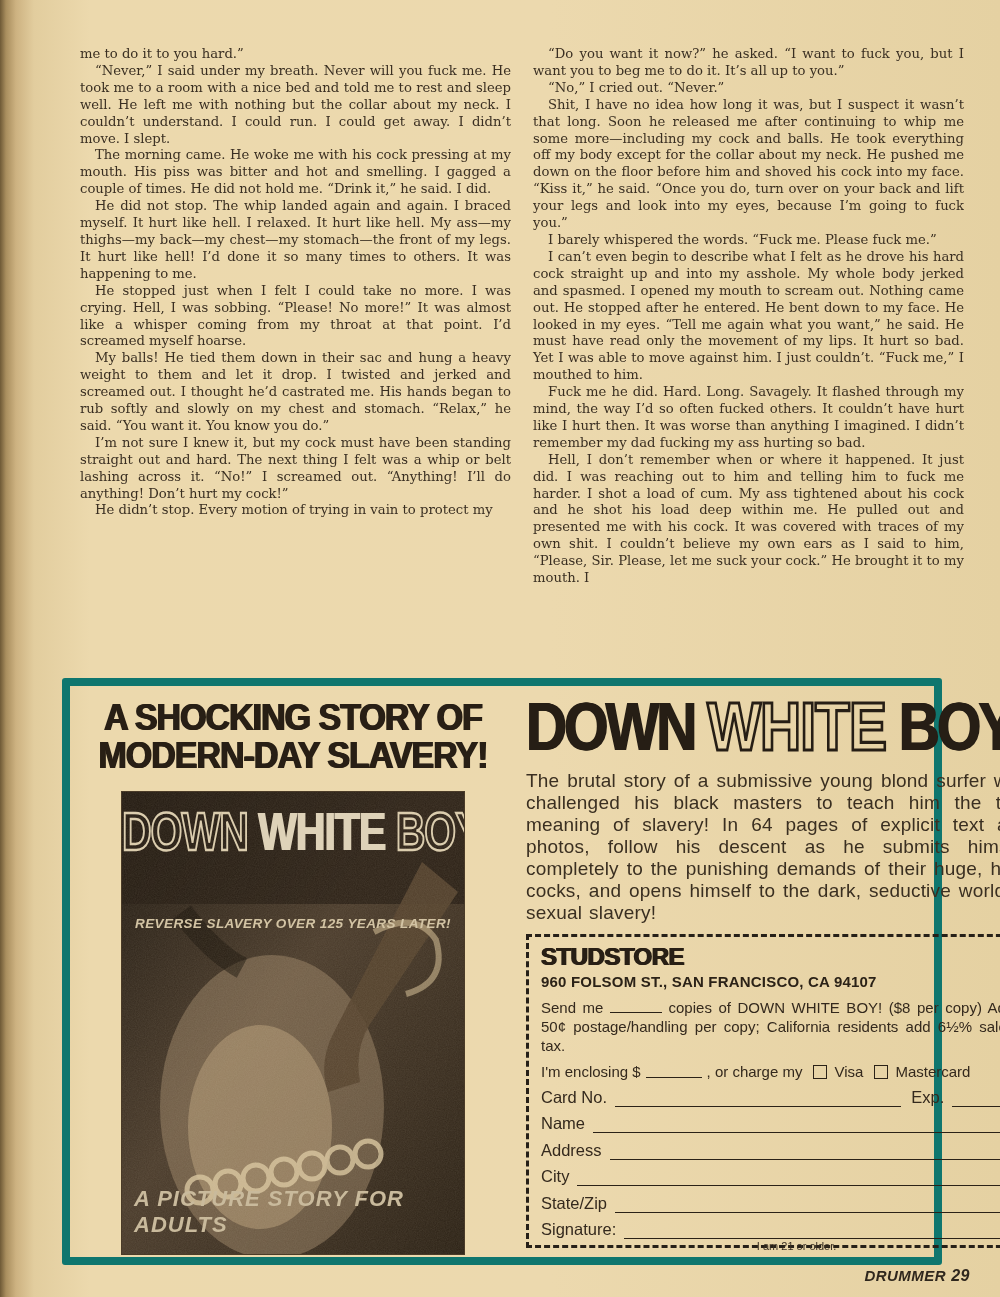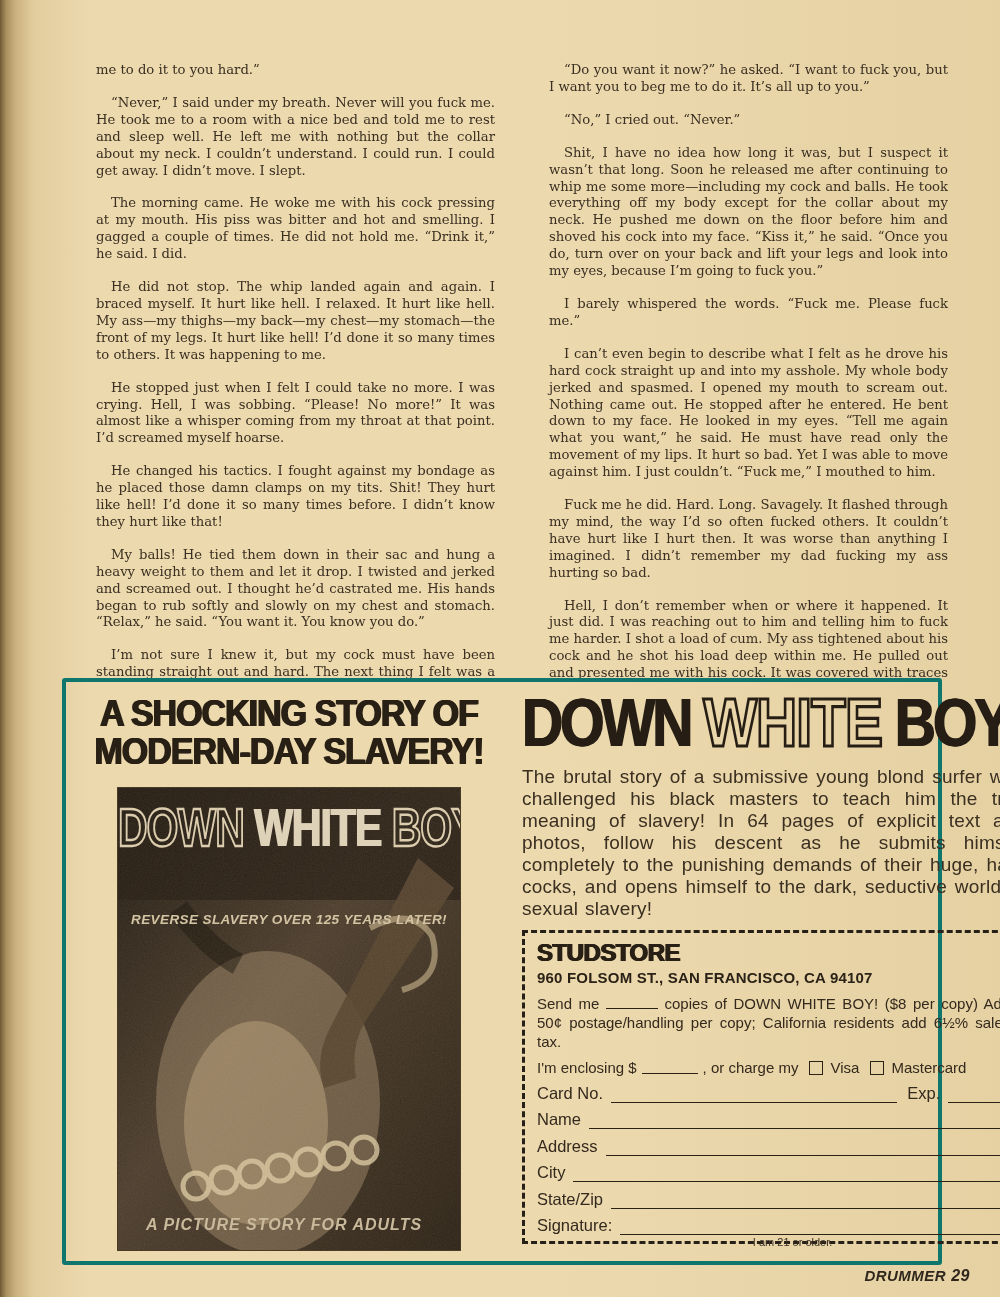--- a/index.html
+++ b/index.html
@@ -5,45 +5,45 @@
   html,body{margin:0;padding:0;}
   body{
     width:1000px;height:1297px;position:relative;overflow:hidden;
     background:linear-gradient(90deg,#6e5936 0px,#a98e5e 6px,#cdb281 16px,#e2cd9e 34px,#ecd9ad 90px,#ecd9ae 55%,#e5d1a2 100%);
     font-family:"DejaVu Serif",serif;color:#382e22;
   }
   
   .story{position:absolute;left:80px;top:46px;width:884px;height:632px;overflow:hidden;}
   .cols{display:flex;gap:22px;}
   .col{width:431px;font-size:13.2px;line-height:16.9px;text-align:justify;color:#3a2f22;}
-  .col p{margin:16px;text-indent:15px;}
+  .col p{margin:0;text-indent:15px;}
   .col p.cont{text-indent:0;}
   
   .ad{position:absolute;left:62px;top:678px;width:880px;height:587px;box-sizing:border-box;
-      border:4px solid #0f766e;border-radius:3px;display:flex;background:transparent;}
+      border:8px solid #0f766e;border-radius:3px;display:flex;background:transparent;}
   .fat{text-shadow:0.8px 0 0 currentColor,-0.8px 0 0 currentColor;}
   .ad-left{width:446px;flex:none;}
   .ad-headline{margin-top:12px;text-align:center;font-family:"Liberation Sans",sans-serif;
       font-weight:bold;font-size:34px;line-height:35px;letter-spacing:-1px;color:#281f15;
       transform:scaleY(1.1);transform-origin:top center;}
   
   .cover{position:relative;width:342px;height:462px;margin:24px auto 0;background:#2a2014;overflow:hidden;
       outline:1px solid #4a3b28;}
   .cover-photo-svg{position:absolute;left:0;top:0;width:100%;height:100%;}
   .cover-title{position:absolute;top:14px;left:0;right:0;text-align:center;white-space:nowrap;
       font-family:"Liberation Sans",sans-serif;font-weight:bold;font-size:41px;line-height:1;
       letter-spacing:-1px;transform:scaleY(1.3);transform-origin:top center;}
   .c-outline{color:transparent;-webkit-text-stroke:1.8px #dbcdae;}
   .c-solid{color:#ded2b8;}
   .cover-sub{position:absolute;top:76px;left:0;right:0;text-align:center;
       font-family:"Liberation Sans",sans-serif;font-style:italic;font-weight:bold;
       font-size:13.5px;letter-spacing:0.4px;color:#d3c4a4;margin-top:48px;}
-  .cover-caption{position:absolute;left:28px;bottom:16px;
+  .cover-caption{position:absolute;left:12px;bottom:16px;
       font-family:"Liberation Sans",sans-serif;font-style:italic;font-weight:bold;
-      font-size:16px;letter-spacing:1px;color:#c9ba9c;}
+      font-size:22px;letter-spacing:1px;color:#c9ba9c;}
   
   .ad-right{flex:1;padding:4px 16px 6px 10px;font-family:"Liberation Sans",sans-serif;color:#31271b;}
   .ad-title{height:72px;text-align:center;white-space:nowrap;font-weight:bold;font-size:57px;
       line-height:60px;letter-spacing:-3px;transform:scaleY(1.2);transform-origin:top center;
       color:#261e15;}
   .ad-title .outline{color:transparent;-webkit-text-stroke:2.6px #261e15;letter-spacing:-1px;}
   .ad-body{margin-top:8px;font-size:19px;line-height:22px;text-align:justify;
       letter-spacing:0.2px;word-spacing:1.5px;color:#3a2f21;}
   
   .coupon{margin-top:10px;border:3px dashed #262018;padding:7px 12px 6px;box-sizing:border-box;}
@@ -68,21 +68,20 @@
 <body>
 
 <div class="story">
   <div class="cols">
     <div class="col">
       <p class="cont">me to do it to you hard.”</p>
       <p>“Never,” I said under my breath. Never will you fuck me. He took me to a room with a nice bed and told me to rest and sleep well. He left me with nothing but the collar about my neck. I couldn’t understand. I could run. I could get away. I didn’t move. I slept.</p>
       <p>The morning came. He woke me with his cock pressing at my mouth. His piss was bitter and hot and smelling. I gagged a couple of times. He did not hold me. “Drink it,” he said. I did.</p>
       <p>He did not stop. The whip landed again and again. I braced myself. It hurt like hell. I relaxed. It hurt like hell. My ass—my thighs—my back—my chest—my stomach—the front of my legs. It hurt like hell! I’d done it so many times to others. It was happening to me.</p>
       <p>He stopped just when I felt I could take no more. I was crying. Hell, I was sobbing. “Please! No more!” It was almost like a whisper coming from my throat at that point. I’d screamed myself hoarse.</p>
-      <p>He changed his tactics. I fought against my bondage as he placed those damn clamps on my tits. Shit! They hurt like hell! I’d done it so many times before. I didn’t know they hurt like that!</p>
       <p>My balls! He tied them down in their sac and hung a heavy weight to them and let it drop. I twisted and jerked and screamed out. I thought he’d castrated me. His hands began to rub softly and slowly on my chest and stomach. “Relax,” he said. “You want it. You know you do.”</p>
       <p>I’m not sure I knew it, but my cock must have been standing straight out and hard. The next thing I felt was a whip or belt lashing across it. “No!” I screamed out. “Anything! I’ll do anything! Don’t hurt my cock!”</p>
       <p>He didn’t stop. Every motion of trying in vain to protect my</p>
     </div>
     <div class="col">
       <p>“Do you want it now?” he asked. “I want to fuck you, but I want you to beg me to do it. It’s all up to you.”</p>
       <p>“No,” I cried out. “Never.”</p>
       <p>Shit, I have no idea how long it was, but I suspect it wasn’t that long. Soon he released me after continuing to whip me some more—including my cock and balls. He took everything off my body except for the collar about my neck. He pushed me down on the floor before him and shoved his cock into my face. “Kiss it,” he said. “Once you do, turn over on your back and lift your legs and look into my eyes, because I’m going to fuck you.”</p>
       <p>I barely whispered the words. “Fuck me. Please fuck me.”</p>
       <p>I can’t even begin to describe what I felt as he drove his hard cock straight up and into my asshole. My whole body jerked and spasmed. I opened my mouth to scream out. Nothing came out. He stopped after he entered. He bent down to my face. He looked in my eyes. “Tell me again what you want,” he said. He must have read only the movement of my lips. It hurt so bad. Yet I was able to move against him. I just couldn’t. “Fuck me,” I mouthed to him.</p>

